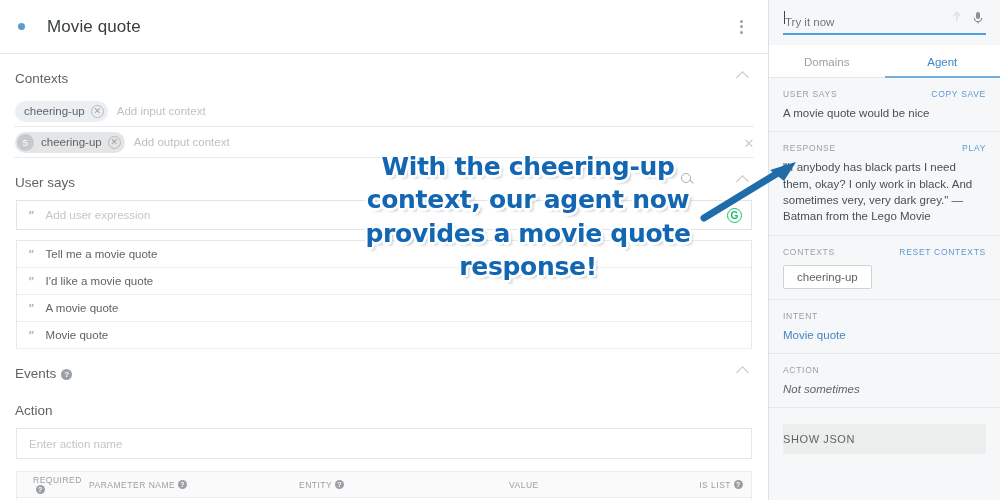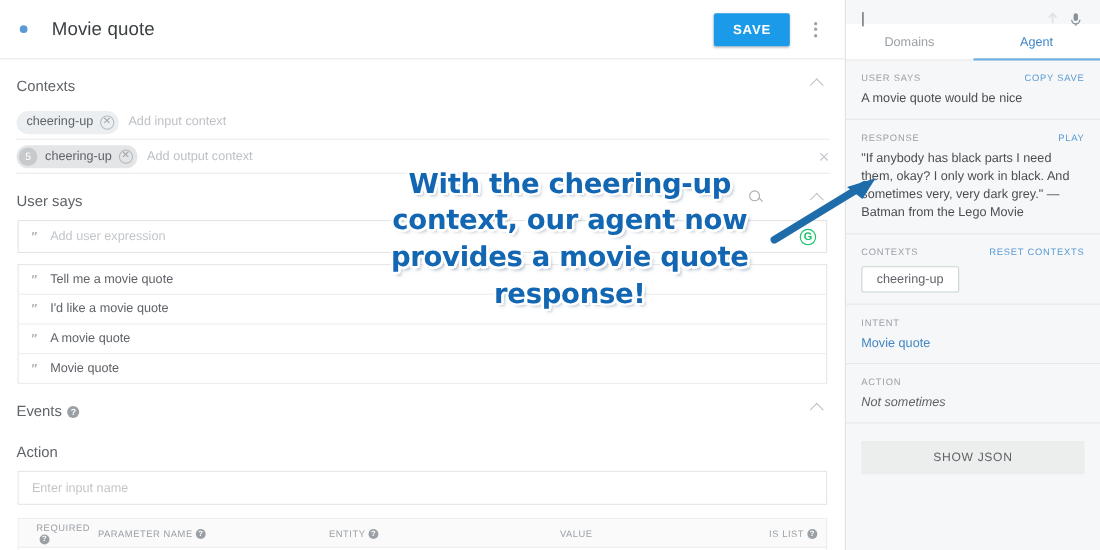--- a/index.html
+++ b/index.html
@@ -197,28 +197,28 @@
   .pvalue { font-size: 11.5px; color: #4a4f54; margin-top: 6px; line-height: 1.42; }
   .pvalue.link { color: #4286c4; cursor: pointer; }
   .pvalue.ital { font-style: italic; color: #5f6368; }
   .ctx-pill {
     display: inline-block; margin-top: 8px; border: 1px solid #c6d7d4;
     background: #fff; font-size: 11.5px; color: #5f6368;
     padding: 5px 13px; border-radius: 2px;
   }
   .showjson {
     margin: 16px 14px 0 14px; background: #eceded; color: #5f6368;
-    font-size: 11px; letter-spacing: .6px; text-align: center;
+    font-size: 11px; letter-spacing: .6px; text-align: left;
     padding: 9px 0; cursor: pointer; border: none; width: calc(100% - 28px);
     font-family: "Liberation Sans", sans-serif;
   }
 
   
   .overlay {
-    position: absolute; left: 348px; top: 150px; width: 340px;
+    position: absolute; left: 358px; top: 150px; width: 340px;
     text-align: center; pointer-events: none;
     font-family: "DejaVu Sans", sans-serif;
     font-weight: 700; font-size: 25px; line-height: 1.33;
     color: #1266b2; letter-spacing: -.3px;
     text-shadow:
       -2px -2px 0 #fff, 2px -2px 0 #fff, -2px 2px 0 #fff, 2px 2px 0 #fff,
       -2.5px 0 0 #fff, 2.5px 0 0 #fff, 0 -2.5px 0 #fff, 0 2.5px 0 #fff,
       3px 3px 3px rgba(120,140,160,.55);
   }
   .arrow-svg { position: absolute; left: 700px; top: 160px; pointer-events: none; }
@@ -227,21 +227,20 @@
 <body>
 
 <div id="app">
 
   <div class="main">
 
     <div class="topbar">
       <span class="status-dot"></span>
       <span class="intent-title">Movie quote</span>
       <span class="topbar-spacer"></span>
-      <button class="save-btn">SAVE</button>
       <span class="kebab">
           <i></i>
           <i></i>
           <i></i>
         </span>
     </div>
 
     <div class="sec-head">
       <div class="section-label">Contexts</div>
       <div class="chev"></div>
@@ -298,21 +297,21 @@
 
     <div class="sec-head">
       <div class="section-label">
         <span>Events</span><span class="helpq">?</span>
       </div>
       <div class="chev"></div>
     </div>
 
     <div class="section-label" style="padding-top:12px;">Action</div>
     <div class="action-input">
-      <span class="action-ph">Enter input name</span>
+      <span class="action-ph">Enter action name</span>
     </div>
 
     <div class="param-table">
       <div class="pt-head">
         <div class="c1"><span>REQUIRED</span><span class="hdr-q">?</span></div>
         <div class="c2"><span>PARAMETER NAME</span><span class="hdr-q">?</span></div>
         <div class="c3"><span>ENTITY</span><span class="hdr-q">?</span></div>
         <div class="c4"><span>VALUE</span></div>
         <div class="c5"><span>IS LIST</span><span class="hdr-q">?</span></div>
       </div>
@@ -324,20 +323,21 @@
         
       </div>
     </div>
   </div>
 
   <div class="panel">
 
     <div class="tryit">
       <div class="tryit-inner">
         <span class="caret"></span>
+        <input class="tryit-input" placeholder="Try it now" style="">
         <span class="ic-upload">
           <svg width="14" height="15" viewBox="0 0 14 15">
               <path d="M7 2.5 L7 11" stroke="#dfe3e6" stroke-width="1.6" fill="none"></path>
               <path d="M3.6 6 L7 2.4 L10.4 6" stroke="#dfe3e6" stroke-width="1.6" fill="none"></path>
             </svg>
         </span>
         <span class="ic-mic">
           <svg width="14" height="15" viewBox="0 0 14 15">
               <rect x="5" y="2" width="4" height="7" rx="2" fill="#8a9198"></rect>
               <path d="M3.3 8 a3.7 3.7 0 0 0 7.4 0" stroke="#8a9198" stroke-width="1.2" fill="none"></path>

